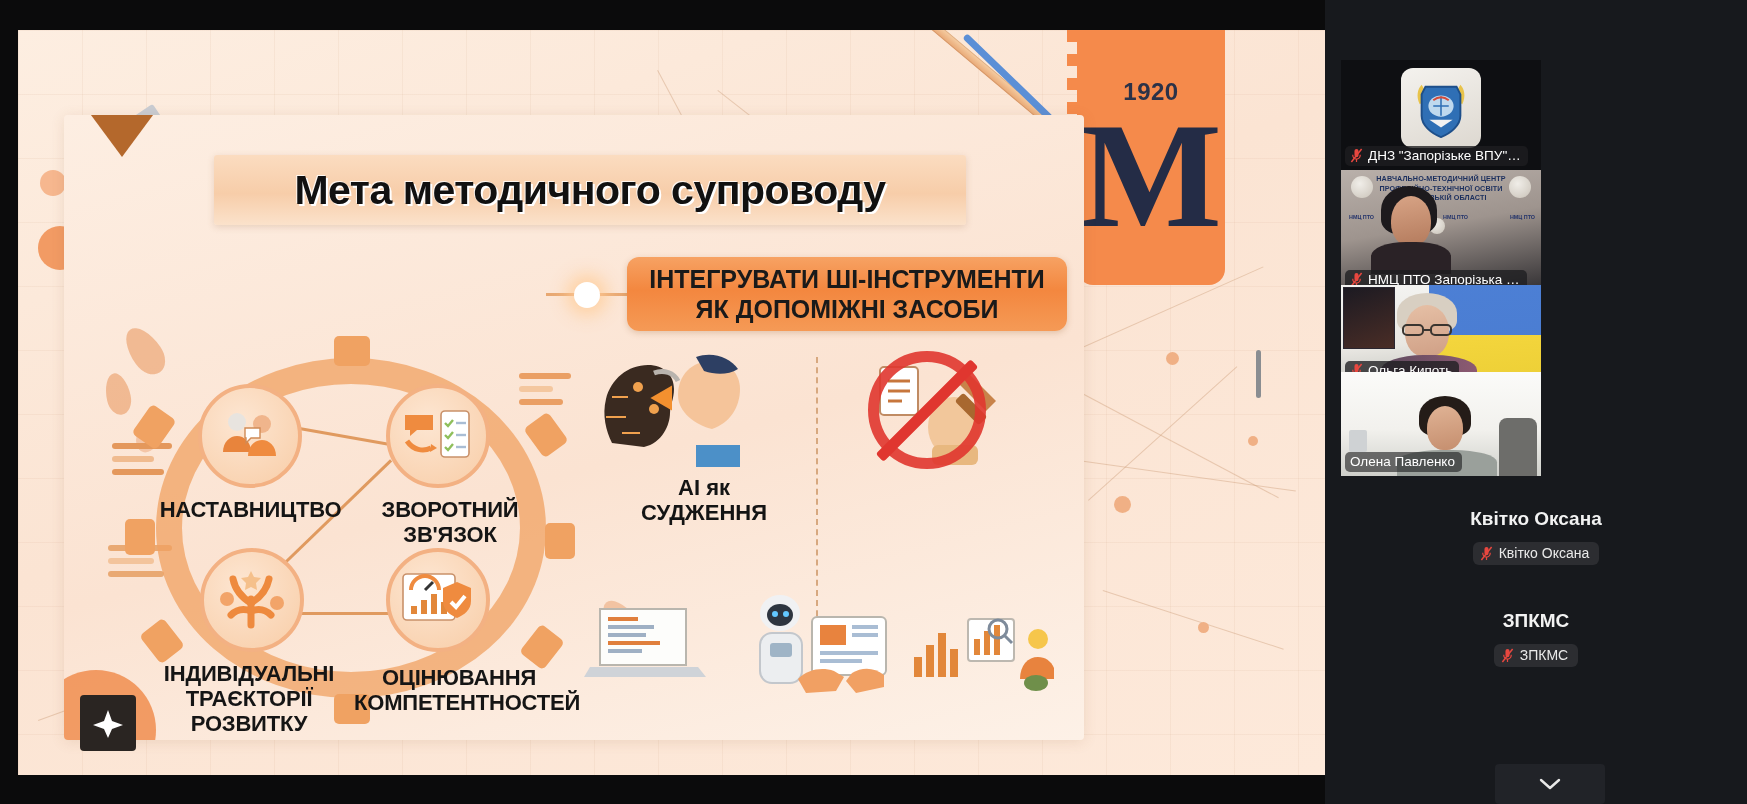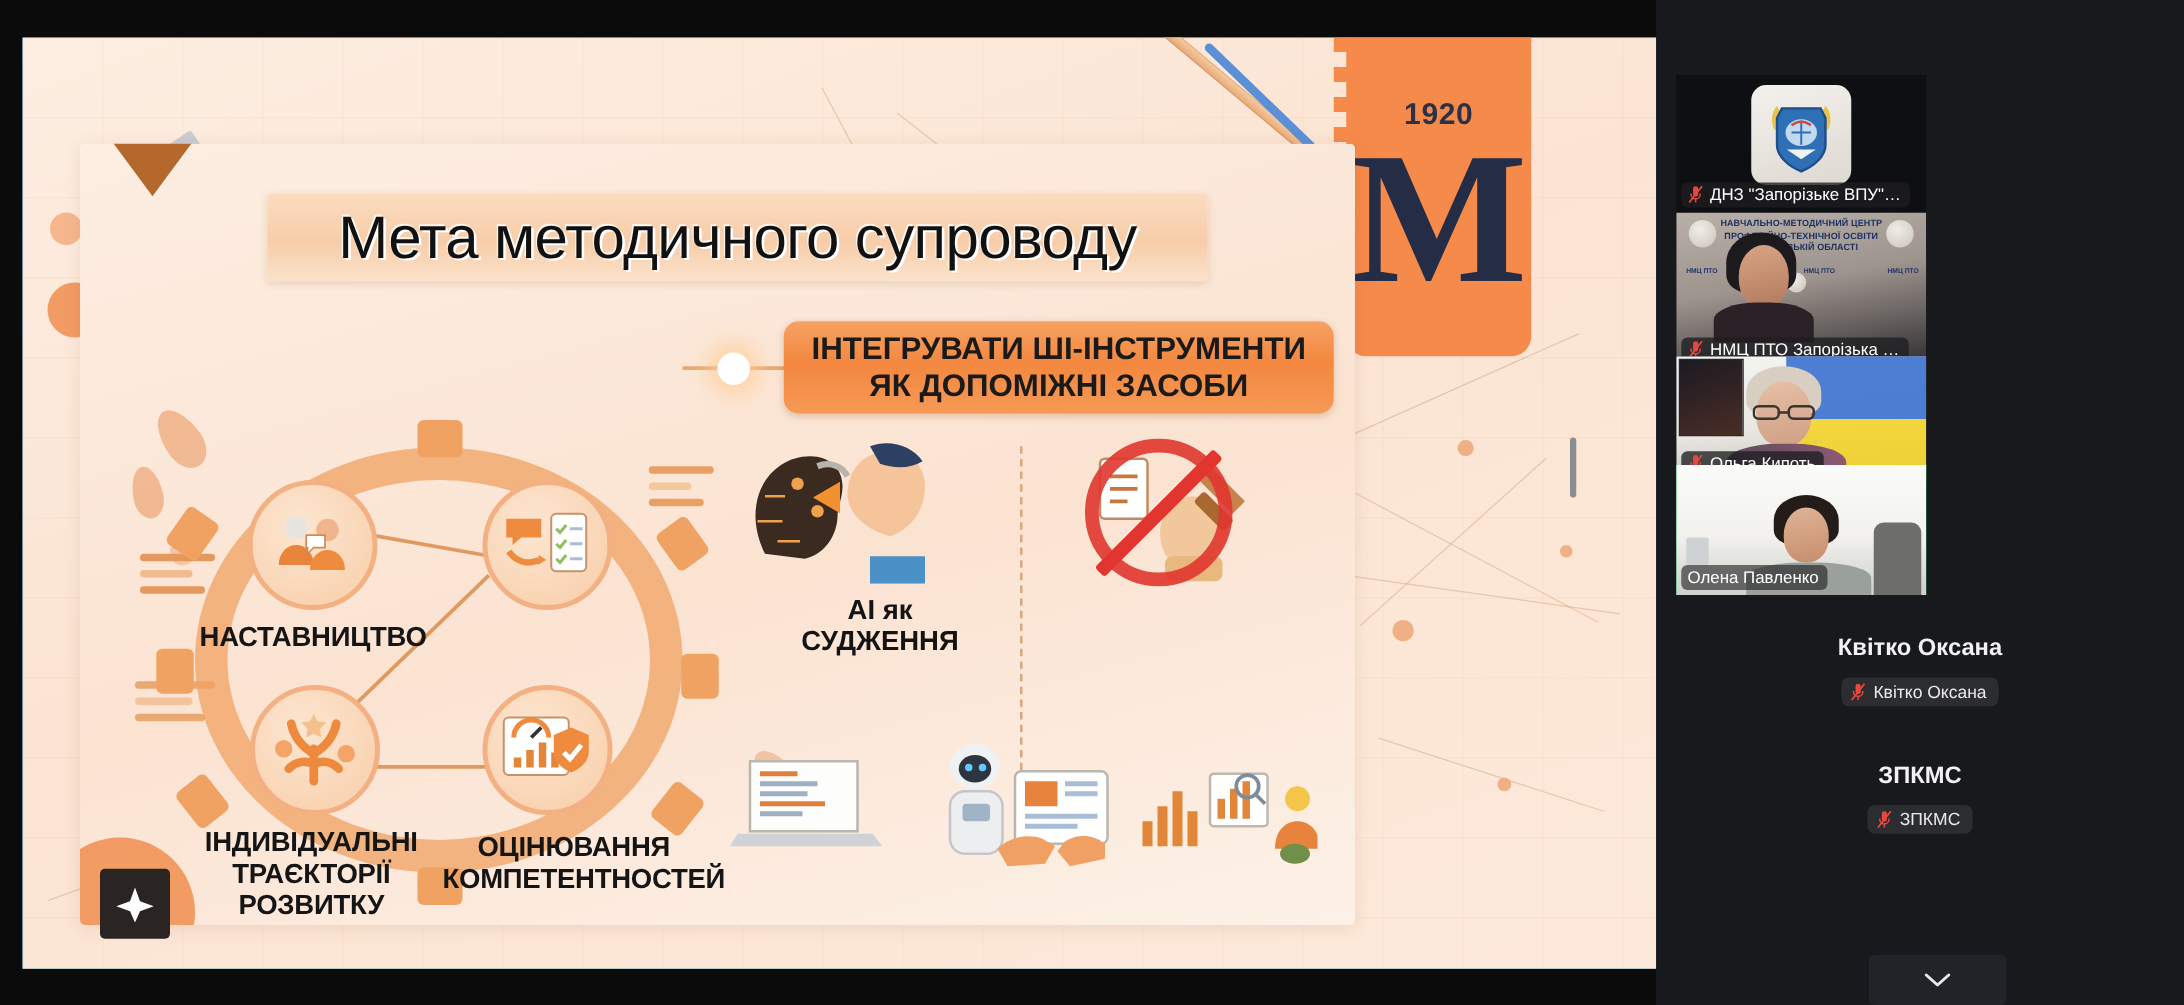--- a/index.html
+++ b/index.html
@@ -86,21 +86,21 @@
 
   
   .title-plaque {
     position:absolute; left:150px; top:40px; width:752px; height:70px;
     background:linear-gradient(180deg,#fbdcc0 0%, #f7cda9 55%, #fbe2cb 100%);
     border-radius:3px;
     box-shadow:0 2px 7px rgba(150,100,60,.2);
     display:flex; align-items:center; justify-content:center;
   }
   .title-text {
-    font-size:48px; font-weight:400; color:#111;
+    font-size:41px; font-weight:700; color:#111;
     font-family:"Liberation Sans", sans-serif;
     letter-spacing:-.5px;
     text-shadow: 2px 2px 0 #ffffff, -1px -1px 0 rgba(255,255,255,.8);
   }
 
   
   .pill {
     position:absolute; top:142px; border-radius:12px; color:#1a1a1a;
     background:linear-gradient(180deg,#f7a263 0%, #f3873f 45%, #f59a56 100%);
     box-shadow:0 2px 6px rgba(150,90,40,.25);
@@ -354,20 +354,21 @@
                   <path d="M44 30l3 3 5-6"></path>
                   <path d="M44 42l3 3 5-6"></path>
               </g>
               <g stroke="#a9bdd4" stroke-width="2.4">
                 <path d="M55 18h10"></path>
                   <path d="M55 30h10"></path>
                   <path d="M55 42h10"></path>
               </g>
             </svg>
           </div>
+          <div class="node-lbl" style="left:222px;top:148px;width:200px;">ЗВОРОТНИЙ ЗВ'ЯЗОК</div>
 
           <div class="node" style="left:72px;top:198px;">
             <svg width="74" height="62" viewBox="0 0 74 62">
               <g stroke="#ee8a3e" stroke-width="7" fill="none" stroke-linecap="round">
                 <path d="M36 56V30"></path>
                   <path d="M36 34C26 28 20 20 18 10"></path>
                   <path d="M36 34c10-6 16-14 18-24"></path>
                 <path d="M36 42c-8-3-14-2-20 4"></path>
                   <path d="M36 42c8-3 14-2 20 4"></path>
               </g>

